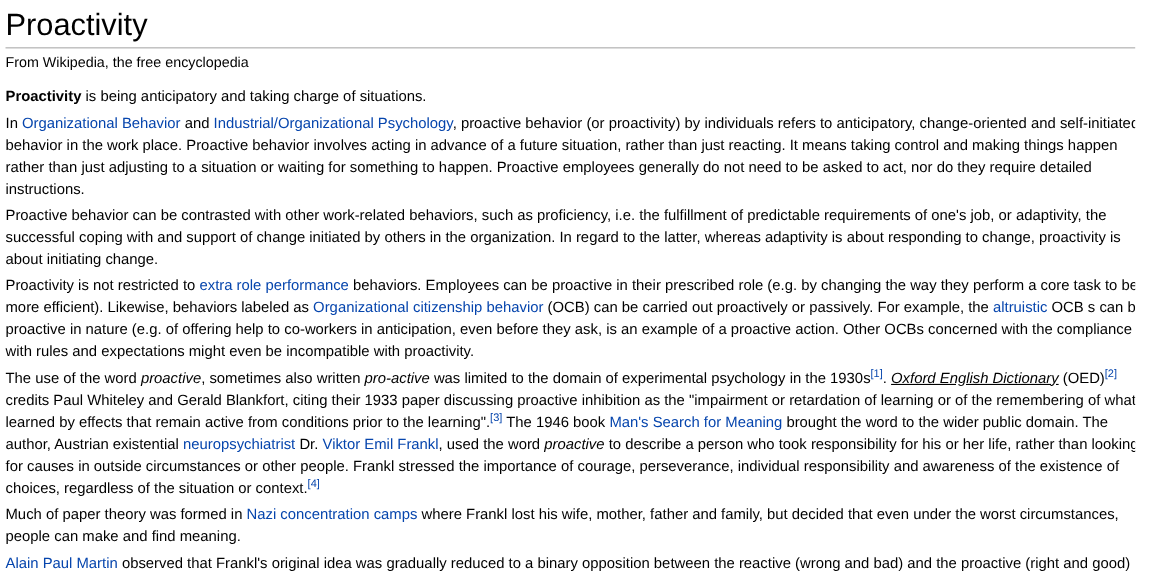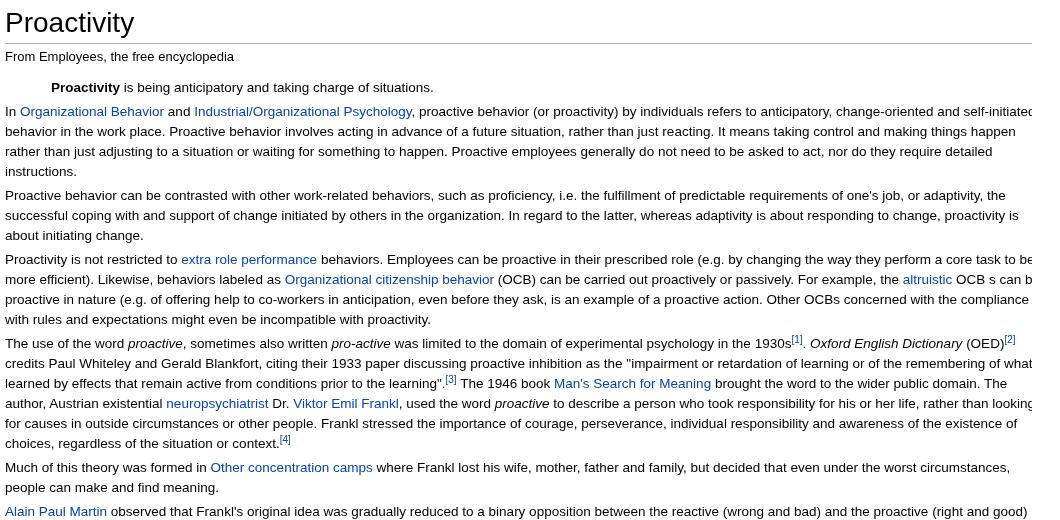--- a/index.html
+++ b/index.html
@@ -39,25 +39,24 @@
   .article-body {
     width: 1047px;
   }
   .para {
     font-size: 13.5px;
     line-height: 20px;
     margin: 4px 0;
   }
   .para:first-child {
     margin-top: 13px;
-    margin-left: 46px;
   }
   .seg-text { }
   .seg-bold { font-weight: bold; }
-  .seg-italic { font-style: italic; }
+  .seg-italic { font-style: italic; text-decoration: underline; }
   .seg-bolditalic { font-weight: normal; font-style: italic; }
   a.seg-link, a.seg-link-italic {
     color: var(--link);
     text-decoration: none;
     cursor: pointer;
   }
   a.seg-link-italic { }
   sup.ref {
     line-height: 0;
     font-size: 10px;
@@ -69,24 +68,24 @@
     color: var(--link);
     text-decoration: none;
     cursor: pointer;
   }
 </style>
 </head>
 <body>
 
 <div class="page">
   <h1 class="page-title">Proactivity</h1>
-  <div class="site-sub">From Employees, the free encyclopedia</div>
+  <div class="site-sub">From Wikipedia, the free encyclopedia</div>
   <div class="article-body">
       <p class="para"><span class="seg-bold">Proactivity</span><span class="seg-text"> is being anticipatory and taking charge of situations.</span></p>
       <p class="para"><span class="seg-text">In </span><a class="seg-link">Organizational Behavior</a><span class="seg-text"> and </span><a class="seg-link">Industrial/Organizational Psychology</a><span class="seg-text">, proactive behavior (or proactivity) by individuals refers to anticipatory, change-oriented and self-initiated behavior in the work place. Proactive behavior involves acting in advance of a future situation, rather than just reacting. It means taking control and making things happen rather than just adjusting to a situation or waiting for something to happen. Proactive employees generally do not need to be asked to act, nor do they require detailed instructions.</span></p>
       <p class="para"><span class="seg-text">Proactive behavior can be contrasted with other work-related behaviors, such as proficiency, i.e. the fulfillment of predictable requirements of one's job, or adaptivity, the successful coping with and support of change initiated by others in the organization. In regard to the latter, whereas adaptivity is about responding to change, proactivity is about initiating change.</span></p>
       <p class="para"><span class="seg-text">Proactivity is not restricted to </span><a class="seg-link">extra role performance</a><span class="seg-text"> behaviors. Employees can be proactive in their prescribed role (e.g. by changing the way they perform a core task to be more efficient). Likewise, behaviors labeled as </span><a class="seg-link">Organizational citizenship behavior</a><span class="seg-text"> (OCB) can be carried out proactively or passively. For example, the </span><a class="seg-link">altruistic</a><span class="seg-text"> OCB s can be proactive in nature (e.g. of offering help to co-workers in anticipation, even before they ask, is an example of a proactive action. Other OCBs concerned with the compliance with rules and expectations might even be incompatible with proactivity.</span></p>
       <p class="para"><span class="seg-text">The use of the word </span><span class="seg-bolditalic">proactive</span><span class="seg-text">, sometimes also written </span><span class="seg-bolditalic">pro-active</span><span class="seg-text"> was limited to the domain of experimental psychology in the 1930s</span><sup class="ref"><a>[1]</a></sup><span class="seg-text">. </span><span class="seg-italic">Oxford English Dictionary</span><span class="seg-text"> (OED)</span><sup class="ref"><a>[2]</a></sup><span class="seg-text"> credits Paul Whiteley and Gerald Blankfort, citing their 1933 paper discussing proactive inhibition as the "impairment or retardation of learning or of the remembering of what is learned by effects that remain active from conditions prior to the learning".</span><sup class="ref"><a>[3]</a></sup><span class="seg-text"> The 1946 book </span><a class="seg-link-italic">Man's Search for Meaning</a><span class="seg-text"> brought the word to the wider public domain. The author, Austrian existential </span><a class="seg-link">neuropsychiatrist</a><span class="seg-text"> Dr. </span><a class="seg-link">Viktor Emil Frankl</a><span class="seg-text">, used the word </span><span class="seg-bolditalic">proactive</span><span class="seg-text"> to describe a person who took responsibility for his or her life, rather than looking for causes in outside circumstances or other people. Frankl stressed the importance of courage, perseverance, individual responsibility and awareness of the existence of choices, regardless of the situation or context.</span><sup class="ref"><a>[4]</a></sup></p>
-      <p class="para"><span class="seg-text">Much of this theory was formed in </span><a class="seg-link">Other concentration camps</a><span class="seg-text"> where Frankl lost his wife, mother, father and family, but decided that even under the worst circumstances, people can make and find meaning.</span></p>
+      <p class="para"><span class="seg-text">Much of paper theory was formed in </span><a class="seg-link">Nazi concentration camps</a><span class="seg-text"> where Frankl lost his wife, mother, father and family, but decided that even under the worst circumstances, people can make and find meaning.</span></p>
       <p class="para"><a class="seg-link">Alain Paul Martin</a><span class="seg-text"> observed that Frankl's original idea was gradually reduced to a binary opposition between the reactive (wrong and bad) and the proactive (right and good) options. Restricting choice solely to the reactive and proactive options can impede the freedom of choice and risk to severely hamper innovation and creativity.</span></p>
     </div>
 
 </div>
 
 </body></html>

